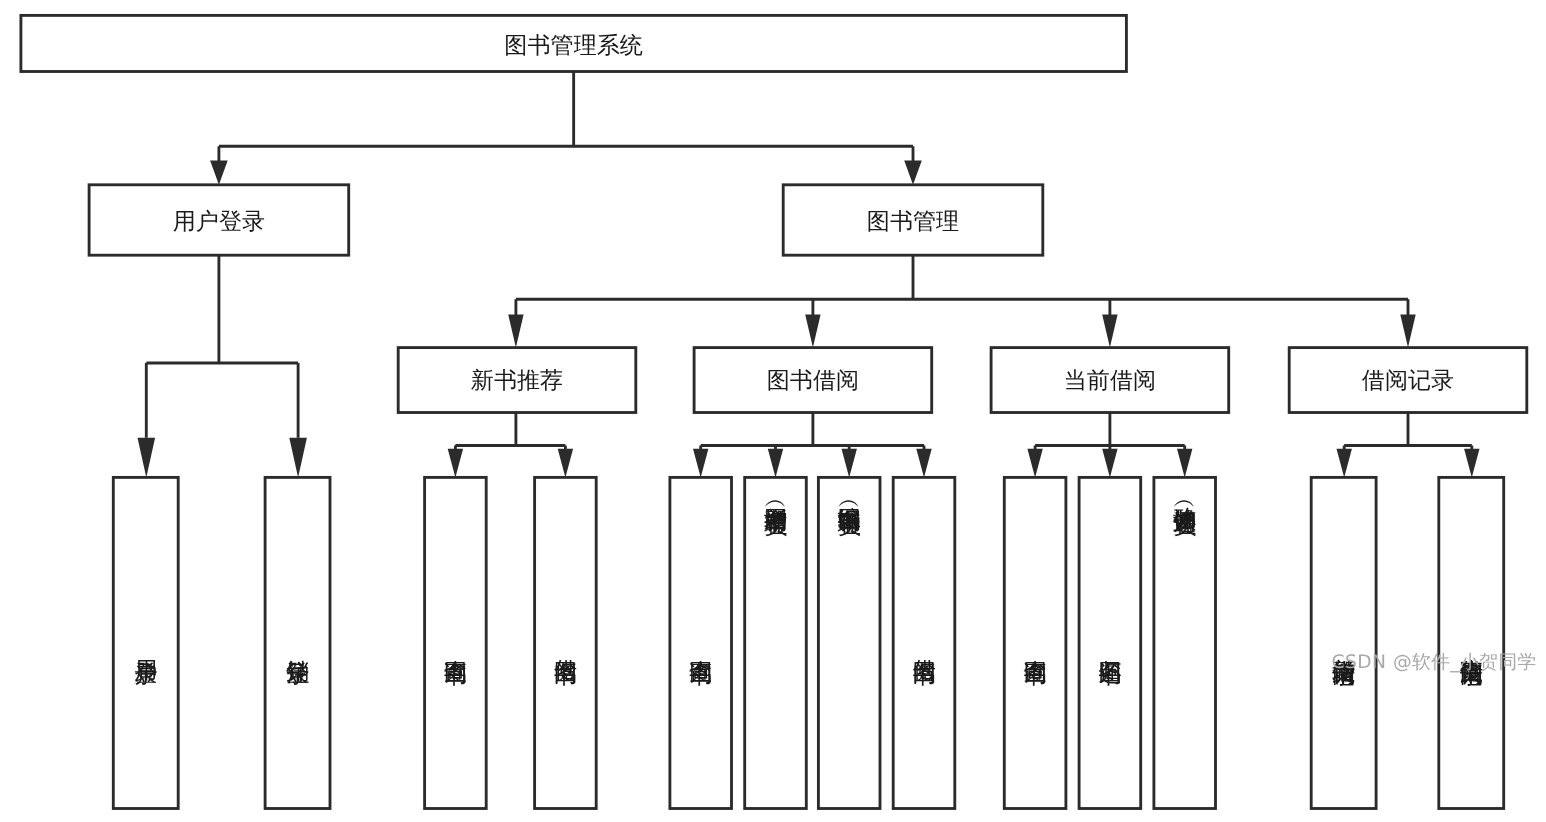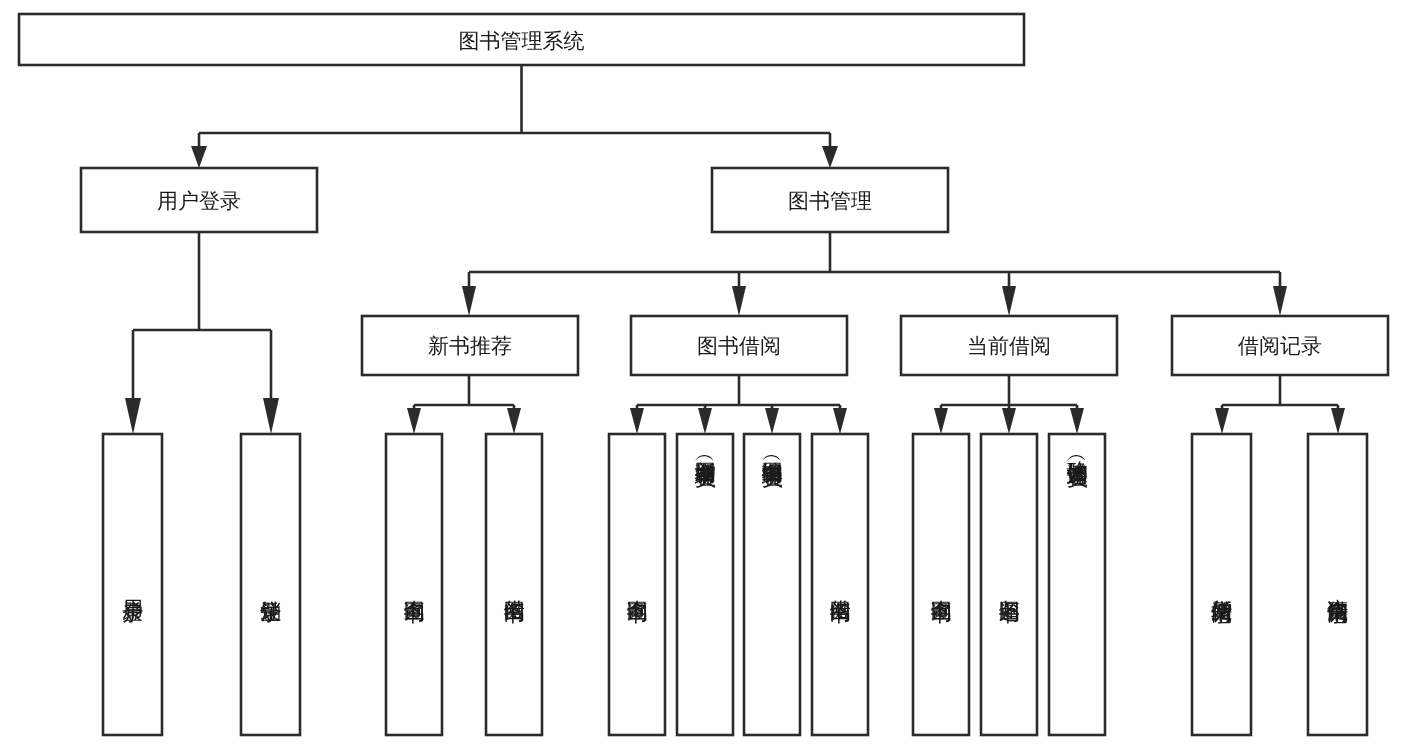--- a/index.html
+++ b/index.html
@@ -240,13 +240,14 @@
   </div>
 
   <div class="vlabel-wrap" style="left:1192px; top:434px; width:59px; height:301px;">
     <span class="vlabel-text">新增借阅记录</span>
   </div>
 
   <div class="vlabel-wrap" style="left:1308px; top:434px; width:59px; height:301px;">
     <span class="vlabel-text">查询借阅记录</span>
   </div>
 
+  <div class="watermark">CSDN @软件_小贺同学</div>
 </div>
 
 </body></html>

